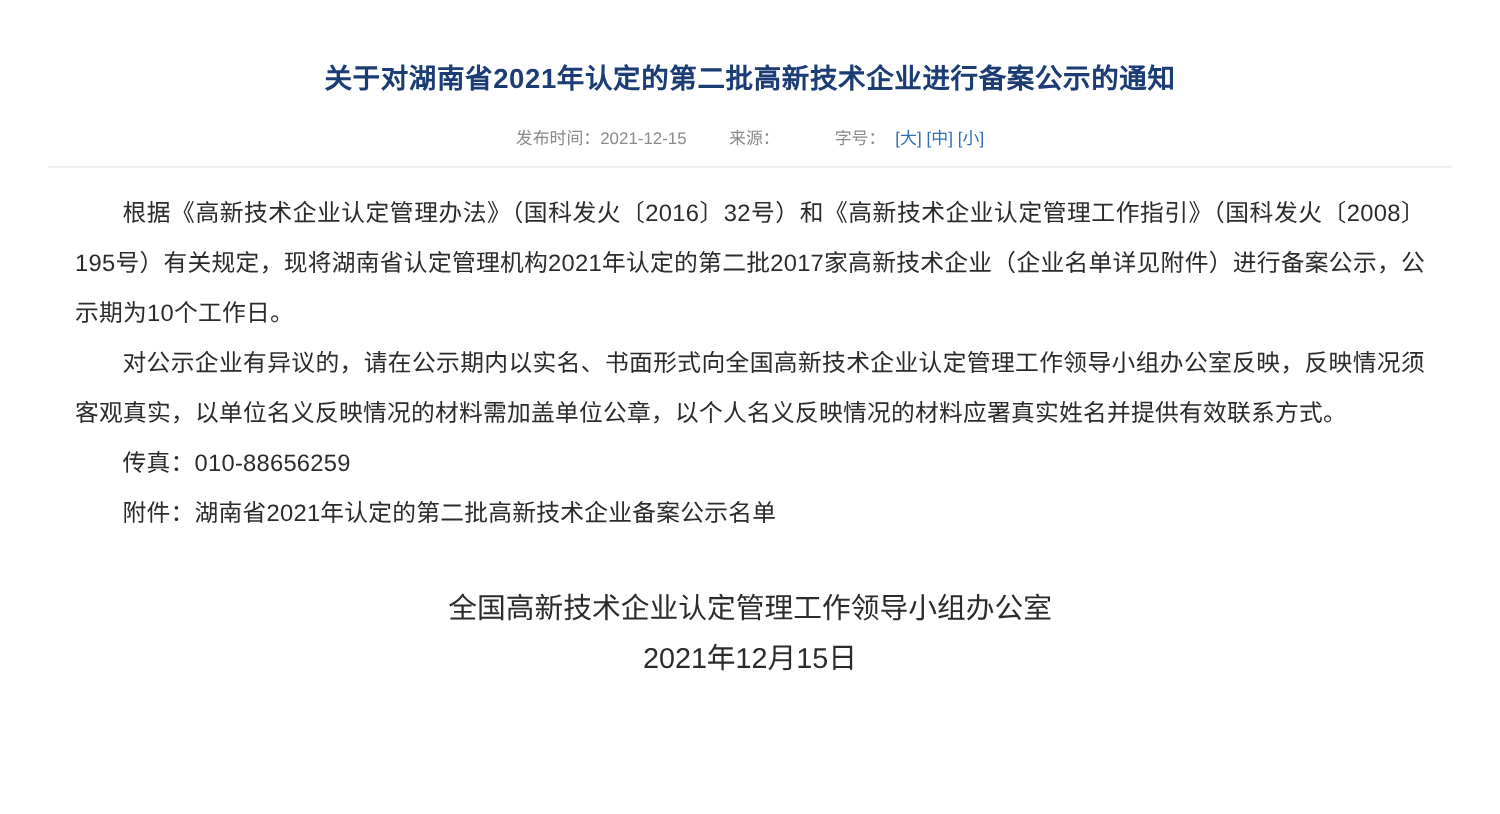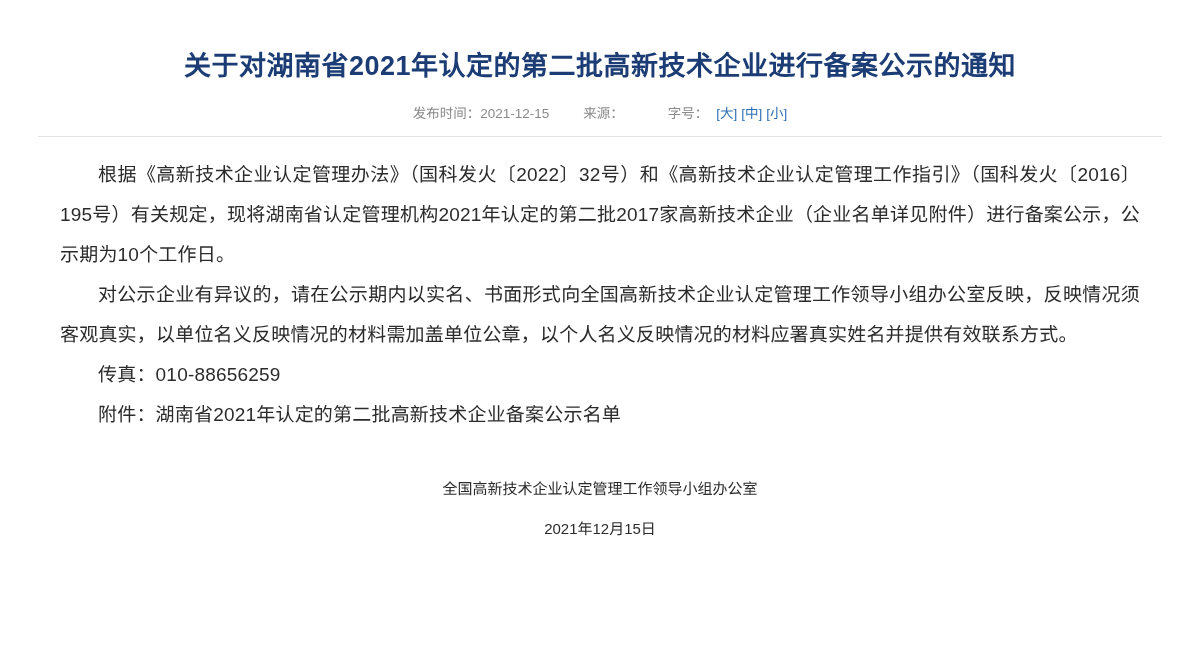--- a/index.html
+++ b/index.html
@@ -16,21 +16,21 @@
   }
   .page {
     width: 1200px;
     height: 651px;
     box-sizing: border-box;
     position: relative;
     background: #ffffff;
   }
   .doc-title {
     text-align: center;
-    font-size: 27px;
+    font-size: 22px;
     font-weight: bold;
     color: #1b3c74;
     letter-spacing: 0.5px;
     padding-top: 30px;
     line-height: 36px;
   }
   .meta-bar {
     margin-top: 18px;
     display: flex;
     justify-content: center;
@@ -81,21 +81,21 @@
     text-align: justify;
     margin: 0;
     letter-spacing: 0.2px;
   }
   .para.indent {
     text-indent: 2em;
   }
   .signature {
     margin-top: 34px;
     text-align: center;
-    font-size: 15px;
+    font-size: 23px;
     line-height: 40px;
     color: #2b2b2b;
   }
   .sig-line {
     display: block;
   }
 </style>
 </head>
 <body>
 
@@ -112,21 +112,21 @@
       <span class="fontsize-label">字号：</span>
       <a class="fontsize-link">[大]</a>
       <a class="fontsize-link">[中]</a>
       <a class="fontsize-link">[小]</a>
     </div>
   </div>
 
   <div class="divider"></div>
 
   <div class="body-wrap">
-    <p class="para indent">根据《高新技术企业认定管理办法》（国科发火〔2022〕32号）和《高新技术企业认定管理工作指引》（国科发火〔2016〕195号）有关规定，现将湖南省认定管理机构2021年认定的第二批2017家高新技术企业（企业名单详见附件）进行备案公示，公示期为10个工作日。</p>
+    <p class="para indent">根据《高新技术企业认定管理办法》（国科发火〔2016〕32号）和《高新技术企业认定管理工作指引》（国科发火〔2008〕195号）有关规定，现将湖南省认定管理机构2021年认定的第二批2017家高新技术企业（企业名单详见附件）进行备案公示，公示期为10个工作日。</p>
     <p class="para indent">对公示企业有异议的，请在公示期内以实名、书面形式向全国高新技术企业认定管理工作领导小组办公室反映，反映情况须客观真实，以单位名义反映情况的材料需加盖单位公章，以个人名义反映情况的材料应署真实姓名并提供有效联系方式。</p>
     <p class="para indent">传真：010-88656259</p>
     <p class="para indent">附件：湖南省2021年认定的第二批高新技术企业备案公示名单</p>
 
     <div class="signature">
       <span class="sig-line">全国高新技术企业认定管理工作领导小组办公室</span>
       <span class="sig-line">2021年12月15日</span>
     </div>
   </div>
 

